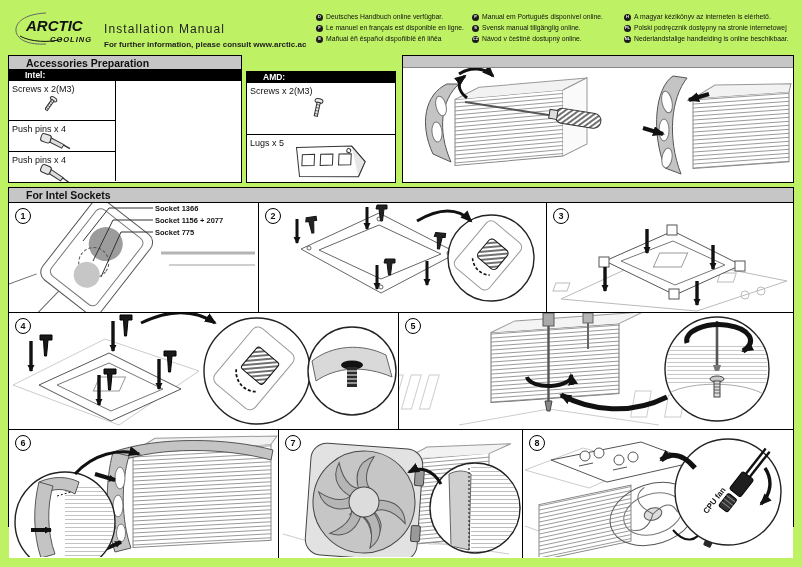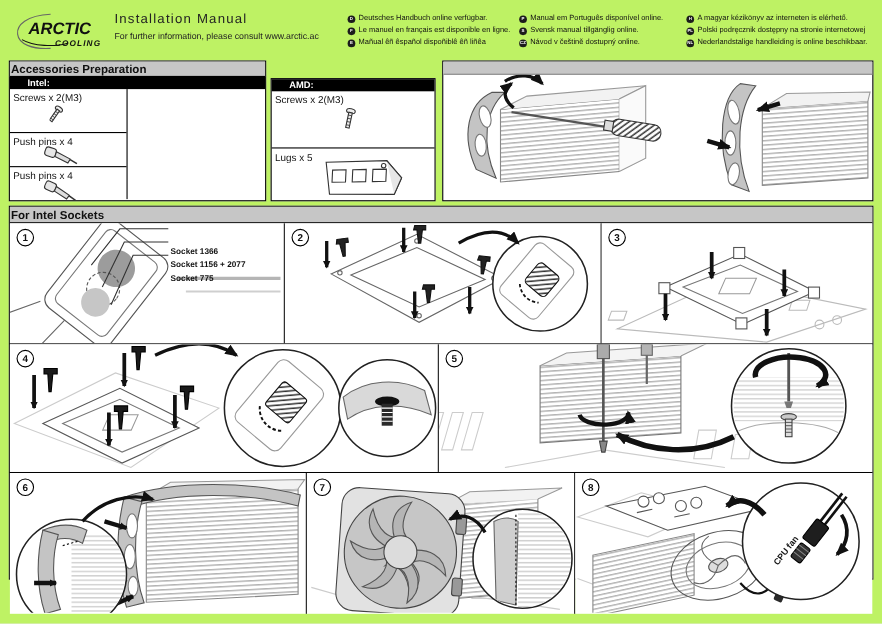--- a/index.html
+++ b/index.html
@@ -1,44 +1,44 @@
 <!DOCTYPE html>
 <html><head>
 <meta charset="utf-8">
 <style>
   html,body{margin:0;padding:0;background:#e8e8e8;}
   #page{position:relative;width:802px;height:567px;background:#bef264;font-family:"Liberation Sans",sans-serif;color:#111;overflow:hidden;}
   .abs{position:absolute;}
   
   .titleblock{position:absolute;left:104px;top:9px;}
   .product{font-size:16px;font-weight:bold;letter-spacing:1.6px;}
-  .subtitle{font-size:12px;letter-spacing:1.1px;color:#222;margin-top:1px;}
-  .infoline{font-size:8px;margin-top:4px;color:#222;}
+  .subtitle{font-size:12px;letter-spacing:1.1px;color:#222;margin-top:13px;}
+  .infoline{font-size:8px;margin-top:4px;color:#222;font-weight:bold;}
   .langs{position:absolute;left:316px;top:13px;display:flex;}
   .langcol{display:flex;flex-direction:column;gap:3px;}
   .langcol.c1{width:156px;}.langcol.c2{width:152px;}.langcol.c3{width:178px;}
   .lang{display:flex;align-items:center;gap:3px;font-size:6.8px;line-height:8px;}
   .flag{width:7px;height:7px;border-radius:50%;background:#1c1c1c;color:#fff;font-size:4px;font-weight:bold;display:flex;align-items:center;justify-content:center;flex:none;}
   
   .box{position:absolute;border:1px solid #000;box-sizing:border-box;background:#fff;}
-  .graybar{background:#c6c6c6;border-bottom:1px solid #000;font-weight:bold;font-size:10.5px;padding-left:1px;display:flex;align-items:flex-end;box-sizing:border-box;}
+  .graybar{background:#c6c6c6;border-bottom:1px solid #000;font-weight:bold;font-size:10.5px;padding-left:17px;display:flex;align-items:center;box-sizing:border-box;}
   .blackbar{background:#000;color:#fff;font-weight:bold;font-size:8.5px;height:11px;line-height:11px;padding-left:16px;}
   .cell-label{font-size:9px;padding:3px 0 0 3px;}
   .intel-grid{display:flex;height:100px;}
   .intel-col-l{width:106px;border-right:1px solid #000;display:flex;flex-direction:column;}
   .icell{position:relative;border-bottom:1px solid #000;box-sizing:border-box;}
   .icell:last-child{border-bottom:none;}
   .intel-col-r{flex:1;position:relative;}
   
   .srow{display:flex;border-bottom:1px solid #000;box-sizing:border-box;}
   .srow.last{border-bottom:none;}
   .panel{position:relative;border-right:1px solid #000;box-sizing:border-box;overflow:hidden;background:#fff;}
   .panel.last{border-right:none;}
   .stepnum{position:absolute;top:5px;left:6px;width:14px;height:14px;border:1.2px solid #000;border-radius:50%;background:#fff;font-size:9px;font-weight:bold;display:flex;align-items:center;justify-content:center;z-index:3;}
-  .slabel{position:absolute;font-size:7.5px;font-weight:bold;white-space:nowrap;z-index:2;margin-top:20px;}
+  .slabel{position:absolute;font-size:7.5px;font-weight:bold;white-space:nowrap;z-index:2;}
   .cpufan{position:absolute;font-size:8px;font-weight:bold;transform:rotate(-52deg);z-index:2;}
   svg{display:block;}
   .ln{stroke:#666;fill:none;stroke-width:1;}
   .arr{stroke:#111;fill:none;marker-end:url(#ah);}
   .arrs{stroke:#111;fill:none;marker-end:url(#ah2);}
 </style>
 </head>
 <body>
 
 <div id="page">

